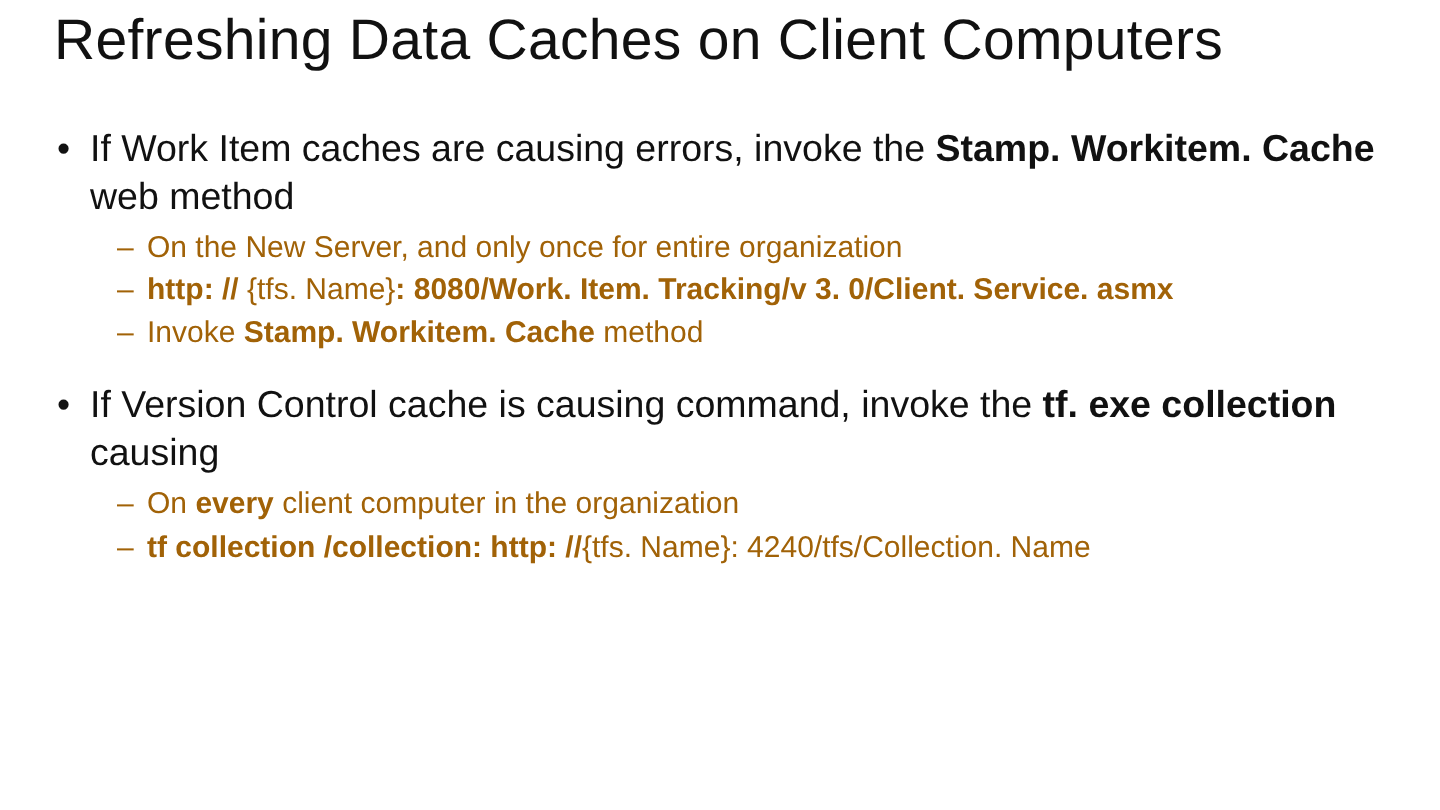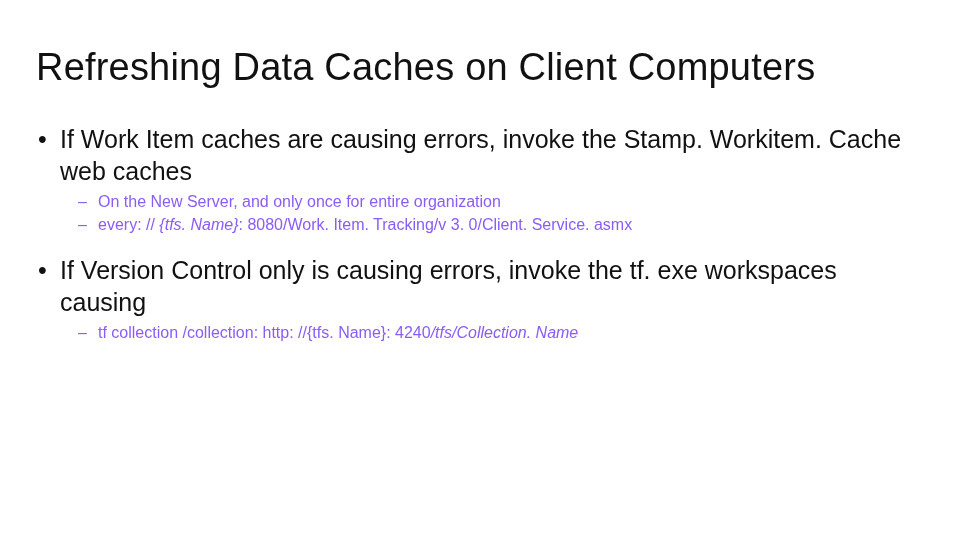--- a/index.html
+++ b/index.html
@@ -1,41 +1,43 @@
 <!DOCTYPE html>
 <html><head>
 <meta charset="utf-8">
 <style>
   html,body{margin:0;padding:0;width:960px;height:540px;background:#fff;font-family:"Segoe UI Light","Segoe UI",Arial,sans-serif;color:#111;}
-  .slide{box-sizing:border-box;padding:6px 34px 0 34px;margin-top:40px;}
+  .slide{box-sizing:border-box;padding:6px 34px 0 34px;}
   .title{font-size:38px;font-weight:300;letter-spacing:0.2px;margin:0 0 34px 2px;}
   ul.top{list-style:none;padding:0;margin:0;}
   ul.top>li{position:relative;padding-left:26px;font-size:25px;font-weight:300;line-height:1.28;margin-bottom:8px;}
   ul.top>li::before{content:"•";position:absolute;left:4px;top:0;font-size:25px;}
   ul.sub{list-style:none;padding:0;margin:4px 0 18px 18px;}
-  ul.sub>li{position:relative;padding-left:20px;font-size:16px;font-weight:300;line-height:1.42;color:#8b5cf6;}
+  ul.sub>li{position:relative;padding-left:20px;font-size:20px;font-weight:300;line-height:1.42;color:#a16207;}
   ul.sub>li::before{content:"–";position:absolute;left:0;top:0;}
-  .b{font-weight:400;}
-  .i{font-style:italic;}
+  .b{font-weight:700;}
+  .i{}
 </style>
 </head>
 <body>
 
 <div class="slide">
   <h1 class="title">Refreshing Data Caches on Client Computers</h1>
 
   <ul class="top">
     <li>
-      <span>If Work Item caches are causing errors, invoke the </span><span class="b">Stamp. Workitem. Cache</span><span> web caches</span>
+      <span>If Work Item caches are causing errors, invoke the </span><span class="b">Stamp. Workitem. Cache</span><span> web method</span>
       <ul class="sub">
         <li><span>On the New Server, and only once for entire organization</span></li>
-        <li><span class="b">every: // </span><span class="i">{tfs. Name}</span><span class="b">: 8080/Work. Item. Tracking/v 3. 0/Client. Service. asmx</span></li>
+        <li><span class="b">http: // </span><span class="i">{tfs. Name}</span><span class="b">: 8080/Work. Item. Tracking/v 3. 0/Client. Service. asmx</span></li>
+        <li><span>Invoke </span><span class="b">Stamp. Workitem. Cache</span><span> method</span></li>
       </ul>
     </li>
 
     <li>
-      <span>If Version Control only is causing errors, invoke the </span><span class="b">tf. exe workspaces</span><span> causing</span>
+      <span>If Version Control cache is causing command, invoke the </span><span class="b">tf. exe collection</span><span> causing</span>
       <ul class="sub">
+        <li><span>On </span><span class="b">every</span><span> client computer in the organization</span></li>
         <li><span class="b">tf collection /collection: http: //</span><span>{tfs. Name}: 4240</span><span class="i">/tfs/Collection. Name</span></li>
       </ul>
     </li>
   </ul>
 </div>
 
 </body></html>

